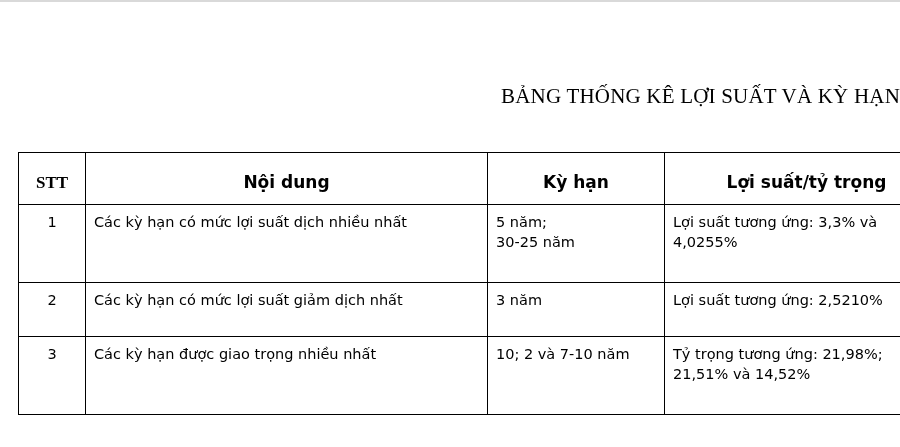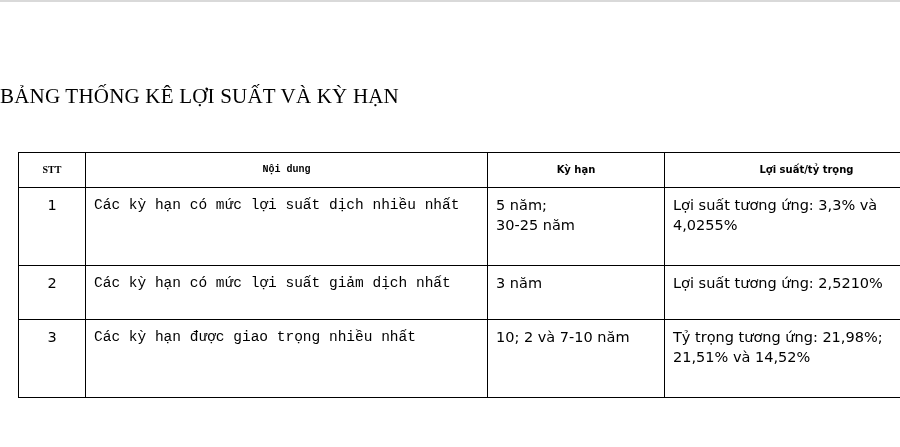--- a/index.html
+++ b/index.html
@@ -23,21 +23,21 @@
     height: 2px;
     background: #d9d9d9;
   }
   .doc {
     position: absolute;
     top: 0;
     left: 0;
     width: 900px;
   }
   .doc-title {
-    text-align: left;
+    text-align: right;
     font-family: "Liberation Serif", serif;
     font-size: 21px;
     letter-spacing: 0.2px;
     margin-top: 84px;
     margin-bottom: 0;
     font-weight: 400;
     white-space: pre;
   }
   .table-wrap {
     margin: 43px 18px 0 18px;
@@ -49,37 +49,37 @@
   }
   table.rates td, table.rates th {
     border: 1px solid #000000;
     vertical-align: top;
     padding: 7px 8px 9px 8px;
     font-size: 14.5px;
     line-height: 1.38;
   }
   table.rates thead th {
     font-weight: bold;
-    font-size: 10px;
-    padding-top: 10px;
+    font-size: 17px;
+    padding-top: 18px;
     padding-bottom: 10px;
     vertical-align: middle;
   }
   thead th.col-stt {
     font-family: "Liberation Serif", serif;
     font-size: 17px;
     font-weight: bold;
   }
   td.col-stt {
     text-align: center;
     vertical-align: top;
     font-size: 14.5px;
   }
   .col-stt { width: 50px; }
-  .col-noidung { width: 385px; font-family: Liberation Mono, monospace; }
+  .col-noidung { width: 385px; }
   .col-kyhan { width: 160px; }
   .col-loisuat { width: 267px; }
   tbody tr { height: 78px; }
   tbody tr.row-short { height: 54px; }
   .cellline { display: block; }
 </style>
 </head>
 <body>
 
 <div class="top-rule"></div>

